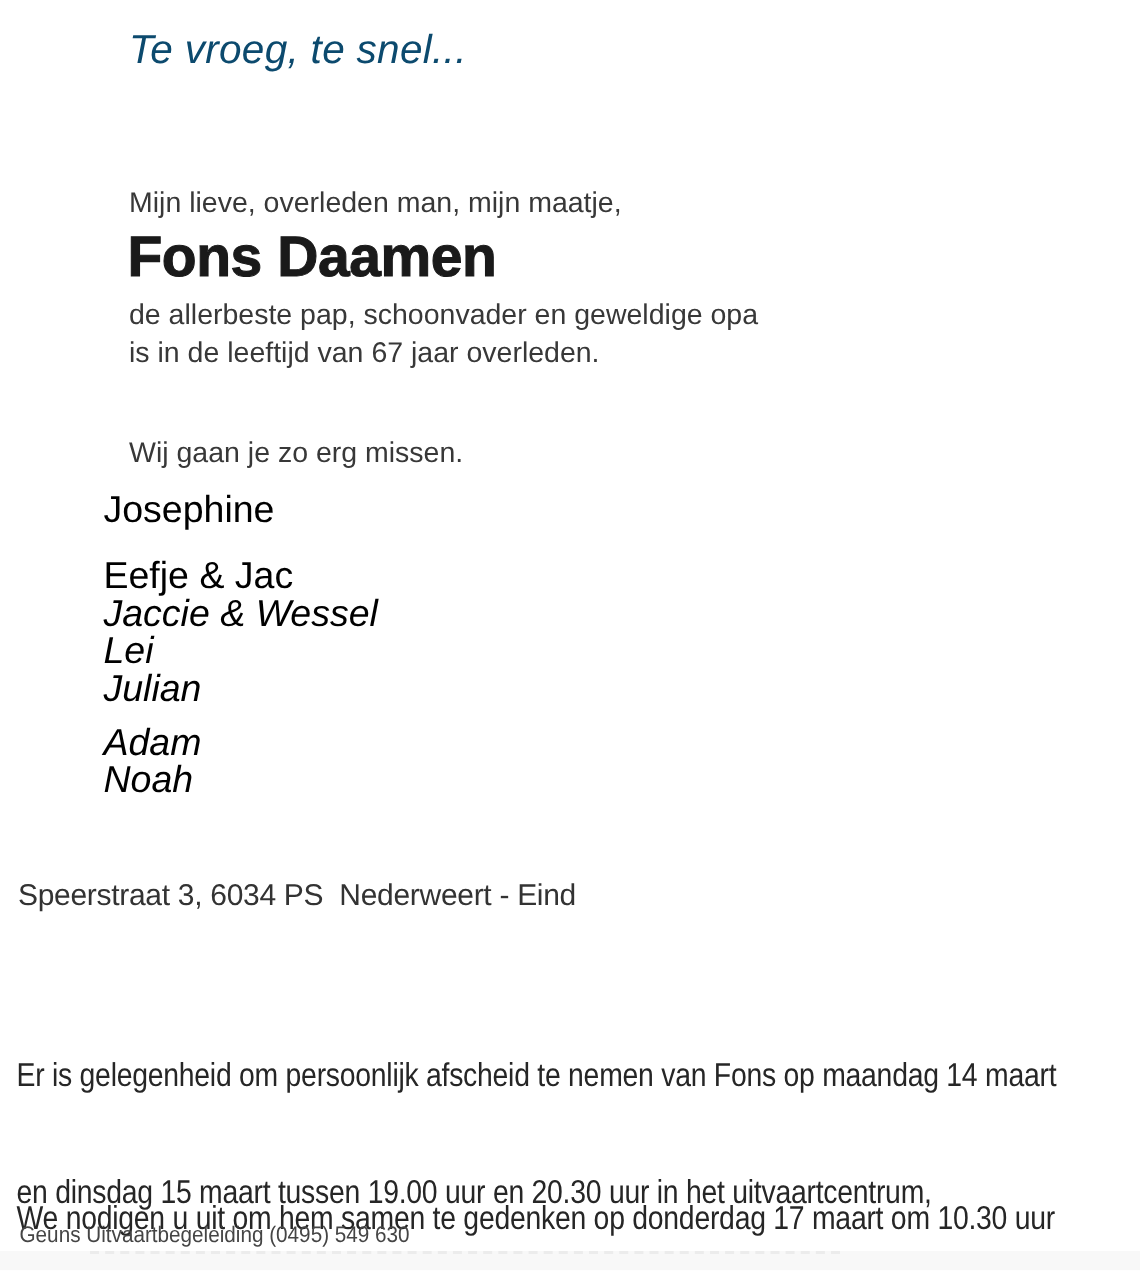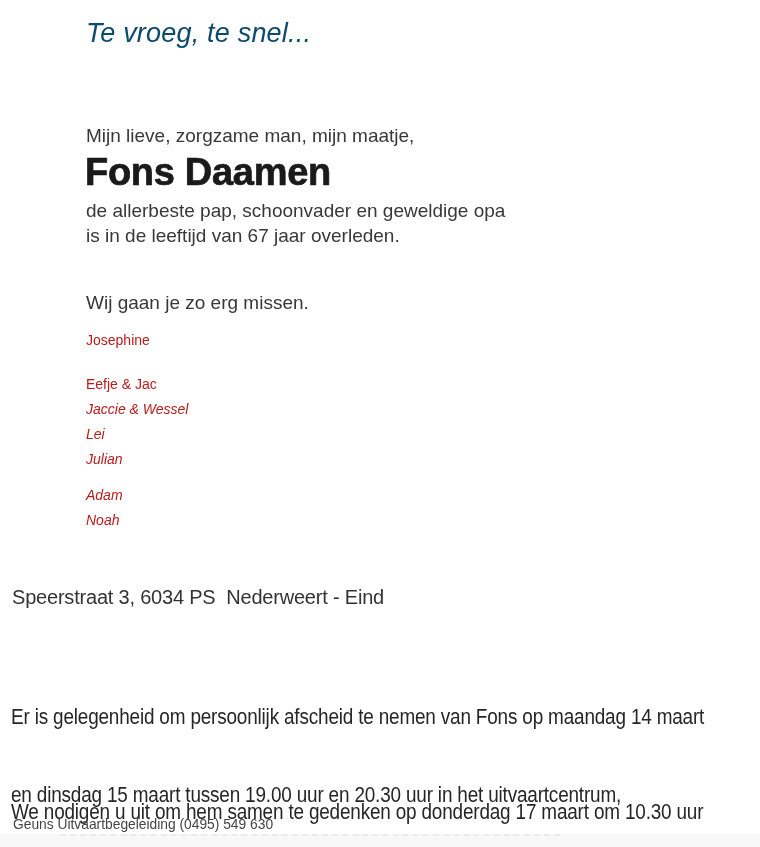--- a/index.html
+++ b/index.html
@@ -31,22 +31,22 @@
   }
   .age-line {
     left: 86px; top: 225px;
     font-size: 19px; color: #383838; text-align: right;
   }
   .farewell {
     left: 86px; top: 292px;
     font-size: 19px; color: #383838;
   }
   .family-group {
-    position: absolute; left: 86px;
-    font-size: 14px; line-height: 25px; color: #b91c1c;
+    position: absolute; left: 69px;
+    font-size: 25px; line-height: 25px; color: #000000;
   }
   .fg-1 { top: 328px; }
   .fg-2 { top: 372px; }
   .fg-3 { top: 483px; }
   .fam-line { white-space: pre-wrap; }
   .italic { font-style: italic; }
 
   .address {
     left: 12px; top: 586px;
     font-size: 20px; color: #333333; letter-spacing: -0.2px;
@@ -75,21 +75,21 @@
   }
 </style>
 </head>
 <body>
 
 <div id="page">
 
   <div class="txt opening">Te vroeg, te snel...</div>
 
   <div class="txt intro">
-    <div>Mijn lieve, zorgzame man, mijn maatje,</div>
+    <div>Mijn lieve, overleden man, mijn maatje,</div>
     <div>de allerbeste pap, schoonvader en geweldige opa</div>
   </div>
 
   <div class="txt deceased-name">Fons Daamen</div>
 
   <div class="txt age-line">is in de leeftijd van 67 jaar overleden.</div>
 
   <div class="txt farewell">Wij gaan je zo erg missen.</div>
 
   <div class="family-group fg-1">

